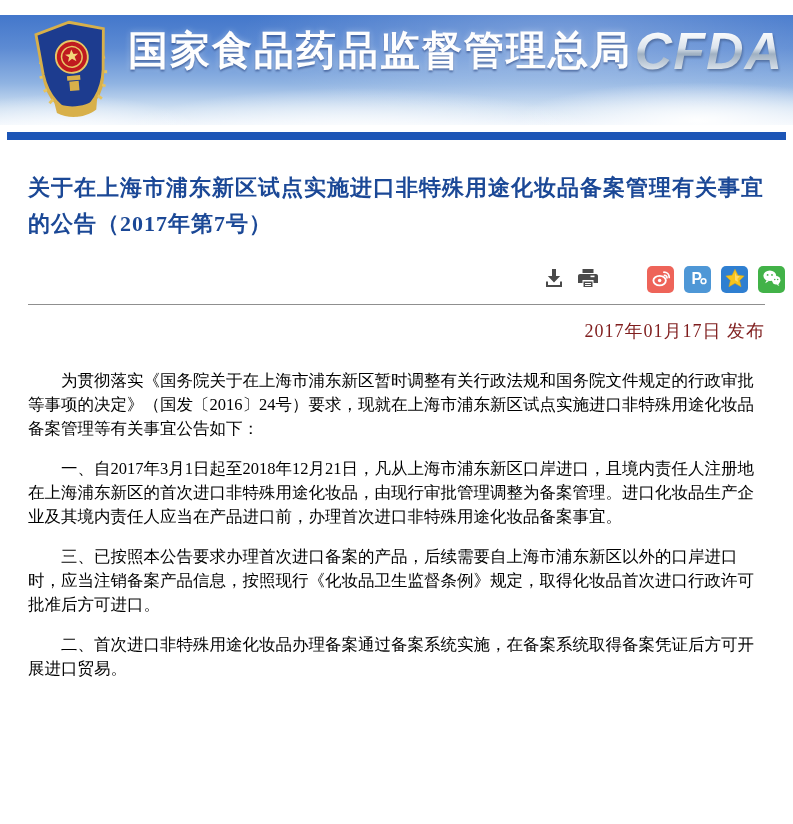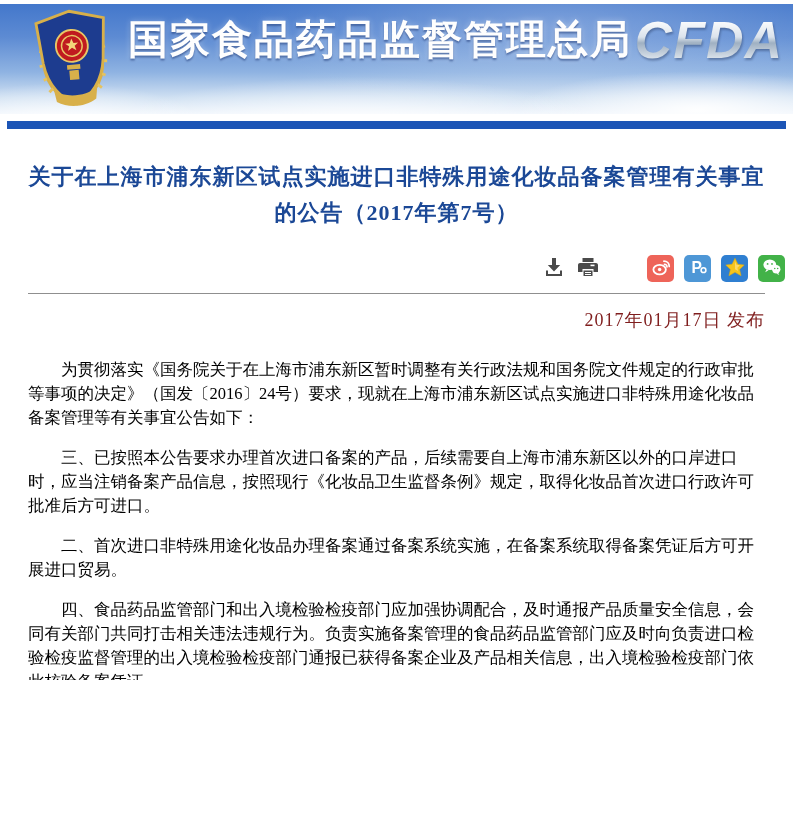--- a/index.html
+++ b/index.html
@@ -1,17 +1,17 @@
 <!DOCTYPE html>
 <html lang="zh"><head>
 <meta charset="utf-8">
 <style>
   html,body{margin:0;padding:0;background:#fff;}
   .page{
-    width:793px;height:676px;margin:4px auto;background:#fff;
+    width:793px;height:676px;margin:15px auto;background:#fff;
     font-family:"Liberation Serif","DejaVu Serif",serif;
     position:relative;overflow:hidden;
   }
   
   .site-header{
     height:110px;position:relative;overflow:hidden;
     background:
       radial-gradient(ellipse 260px 55px at 88% 96%, rgba(255,255,255,.95), rgba(255,255,255,0) 70%),
       radial-gradient(ellipse 340px 70px at 45% 112%, rgba(255,255,255,.9), rgba(255,255,255,0) 72%),
       radial-gradient(ellipse 200px 60px at 8% 110%, rgba(255,255,255,.85), rgba(255,255,255,0) 70%),
@@ -39,21 +39,21 @@
     font-size:52px;font-weight:bold;font-style:italic;letter-spacing:1px;
     background:linear-gradient(180deg,#ffffff 15%,#dbe3ec 45%,#9fb0c2 55%,#eef3f8 90%);
     -webkit-background-clip:text;background-clip:text;color:transparent;
     filter:drop-shadow(1px 2px 1px rgba(40,60,100,.45));
   }
   .accent-bar{height:8px;background:#1c55b6;margin:7px 7px 0 7px;}
   
   .content{padding:0 28px;}
   .article-title{
     margin:30px auto 0 auto;max-width:740px;
-    text-align:center;font-size:22px;font-weight:bold;line-height:36px;
+    font-size:22px;font-weight:bold;line-height:36px;
     color:#1b4896;letter-spacing:1px;
   }
   .toolbar{
     margin-top:22px;height:30px;display:flex;justify-content:flex-end;align-items:center;gap:8px;
     margin-right:-20px;
   }
   .tool-btn{width:26px;height:26px;border:0;background:transparent;padding:0;cursor:pointer;display:flex;align-items:center;justify-content:center;}
   .tool-gap{width:28px;}
   .share-btn{width:27px;height:27px;border:0;border-radius:5px;padding:2px;cursor:pointer;display:flex;align-items:center;justify-content:center;margin-left:2px;}
   .rule{border:0;border-top:1px solid #8f8f8f;margin:10px 0 0 0;}
@@ -173,20 +173,21 @@
         </span>
       </button>
     </div>
 
     <hr class="rule">
 
     <div class="pub-date">2017年01月17日 发布</div>
 
     <div class="body-text">
       <p>为贯彻落实《国务院关于在上海市浦东新区暂时调整有关行政法规和国务院文件规定的行政审批等事项的决定》（国发〔2016〕24号）要求，现就在上海市浦东新区试点实施进口非特殊用途化妆品备案管理等有关事宜公告如下：</p>
+      <p>一、自2017年3月1日起至2018年12月21日，凡从上海市浦东新区口岸进口，且境内责任人注册地在上海浦东新区的首次进口非特殊用途化妆品，由现行审批管理调整为备案管理。进口化妆品生产企业及其境内责任人应当在产品进口前，办理首次进口非特殊用途化妆品备案事宜。</p>
       <p>三、已按照本公告要求办理首次进口备案的产品，后续需要自上海市浦东新区以外的口岸进口时，应当注销备案产品信息，按照现行《化妆品卫生监督条例》规定，取得化妆品首次进口行政许可批准后方可进口。</p>
       <p>二、首次进口非特殊用途化妆品办理备案通过备案系统实施，在备案系统取得备案凭证后方可开展进口贸易。</p>
       <p>四、食品药品监管部门和出入境检验检疫部门应加强协调配合，及时通报产品质量安全信息，会同有关部门共同打击相关违法违规行为。负责实施备案管理的食品药品监管部门应及时向负责进口检验检疫监督管理的出入境检验检疫部门通报已获得备案企业及产品相关信息，出入境检验检疫部门依此核验备案凭证。</p>
 
     </div>
 
   </div>
 </div>
 
 </body></html>

